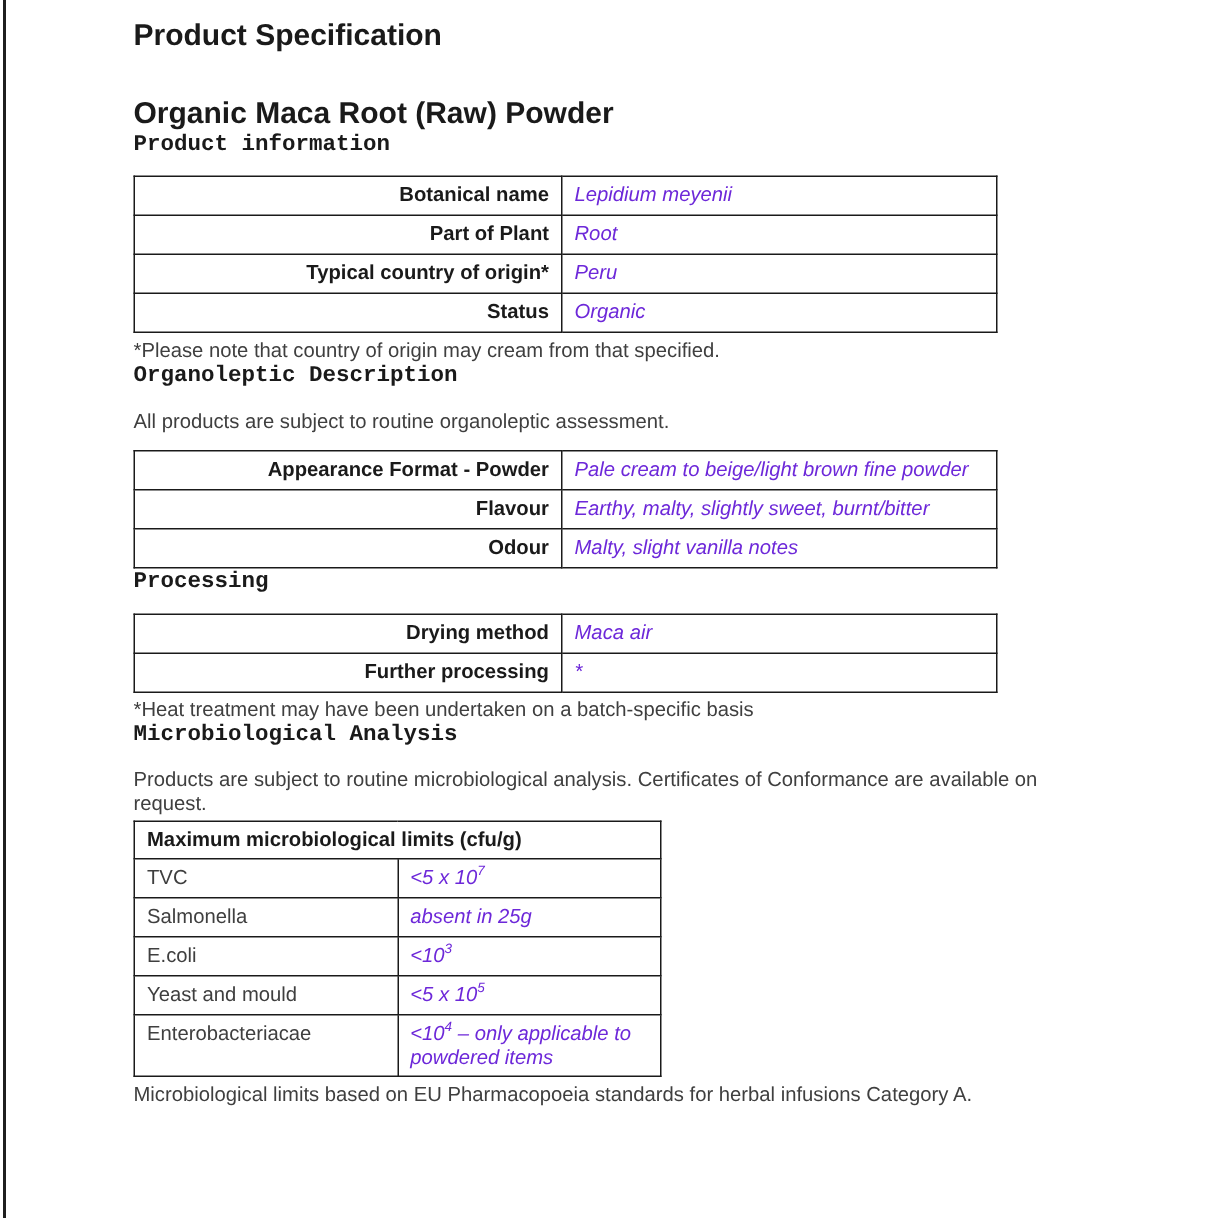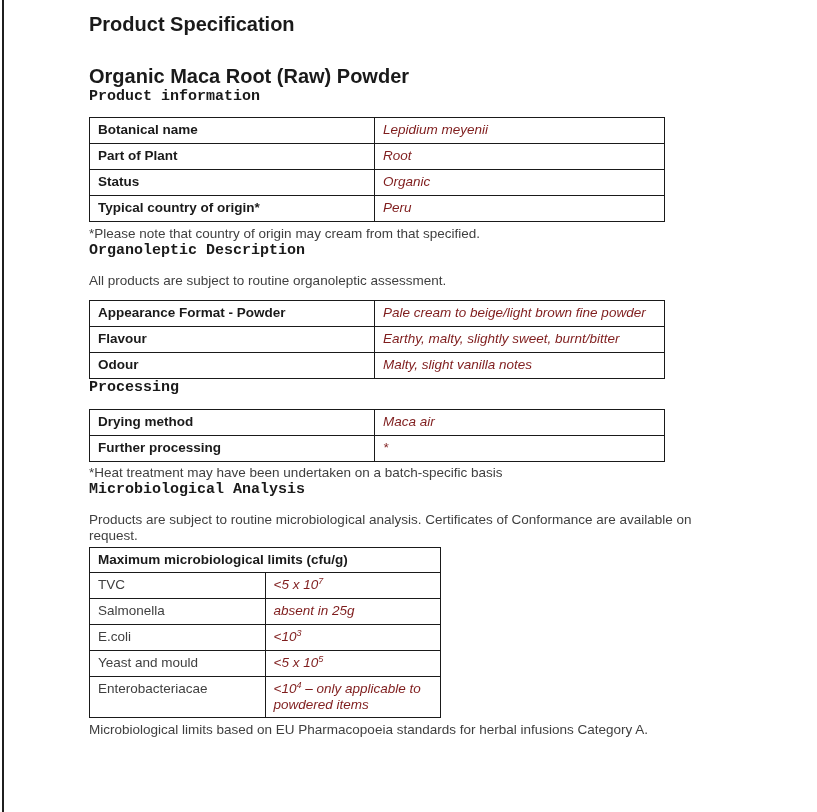--- a/index.html
+++ b/index.html
@@ -60,24 +60,24 @@
     border: 1px solid #1a1a1a;
     padding: 4px 8px;
     font-size: 13.5px;
     line-height: 16px;
     height: 26px;
     vertical-align: top;
     overflow: hidden;
     white-space: nowrap;
   }
   table.wide { width: 575px; }
-  table.wide td.label-cell { width: 285px; }
+  table.wide td.label-cell { width: 285px; text-align: right; }
   table.wide td.value-cell { width: 290px; }
   td.label-cell { font-weight: bold; color: #1a1a1a; }
-  td.value-cell { color: #7f1d1d; font-style: italic; }
+  td.value-cell { color: #6d28d9; font-style: italic; }
   .italic { font-style: italic; }
   table.micro { width: 352px; margin-top: 2px; }
   table.micro td.label-cell { width: 147px; font-weight: normal; color: #3f3f3f; }
   table.micro td.value-cell { width: 153px; white-space: normal; }
   table.micro td.header-cell {
     font-weight: bold; color: #1a1a1a;
     height: 25px;
   }
   sup.exp {
     font-size: 9px;
@@ -102,26 +102,26 @@
     <tbody>
       <tr>
         <td class="label-cell">Botanical name</td>
         <td class="value-cell italic">Lepidium meyenii</td>
       </tr>
       <tr>
         <td class="label-cell">Part of Plant</td>
         <td class="value-cell">Root</td>
       </tr>
       <tr>
+        <td class="label-cell">Typical country of origin*</td>
+        <td class="value-cell">Peru</td>
+      </tr>
+      <tr>
         <td class="label-cell">Status</td>
         <td class="value-cell">Organic</td>
-      </tr>
-      <tr>
-        <td class="label-cell">Typical country of origin*</td>
-        <td class="value-cell">Peru</td>
       </tr>
     </tbody>
   </table>
 
   <p class="note-text">*Please note that country of origin may cream from that specified.</p>
 
   <h3 class="section-heading mt-organoleptic">Organoleptic Description</h3>
 
   <p class="body-text">All products are subject to routine organoleptic assessment.</p>
 

